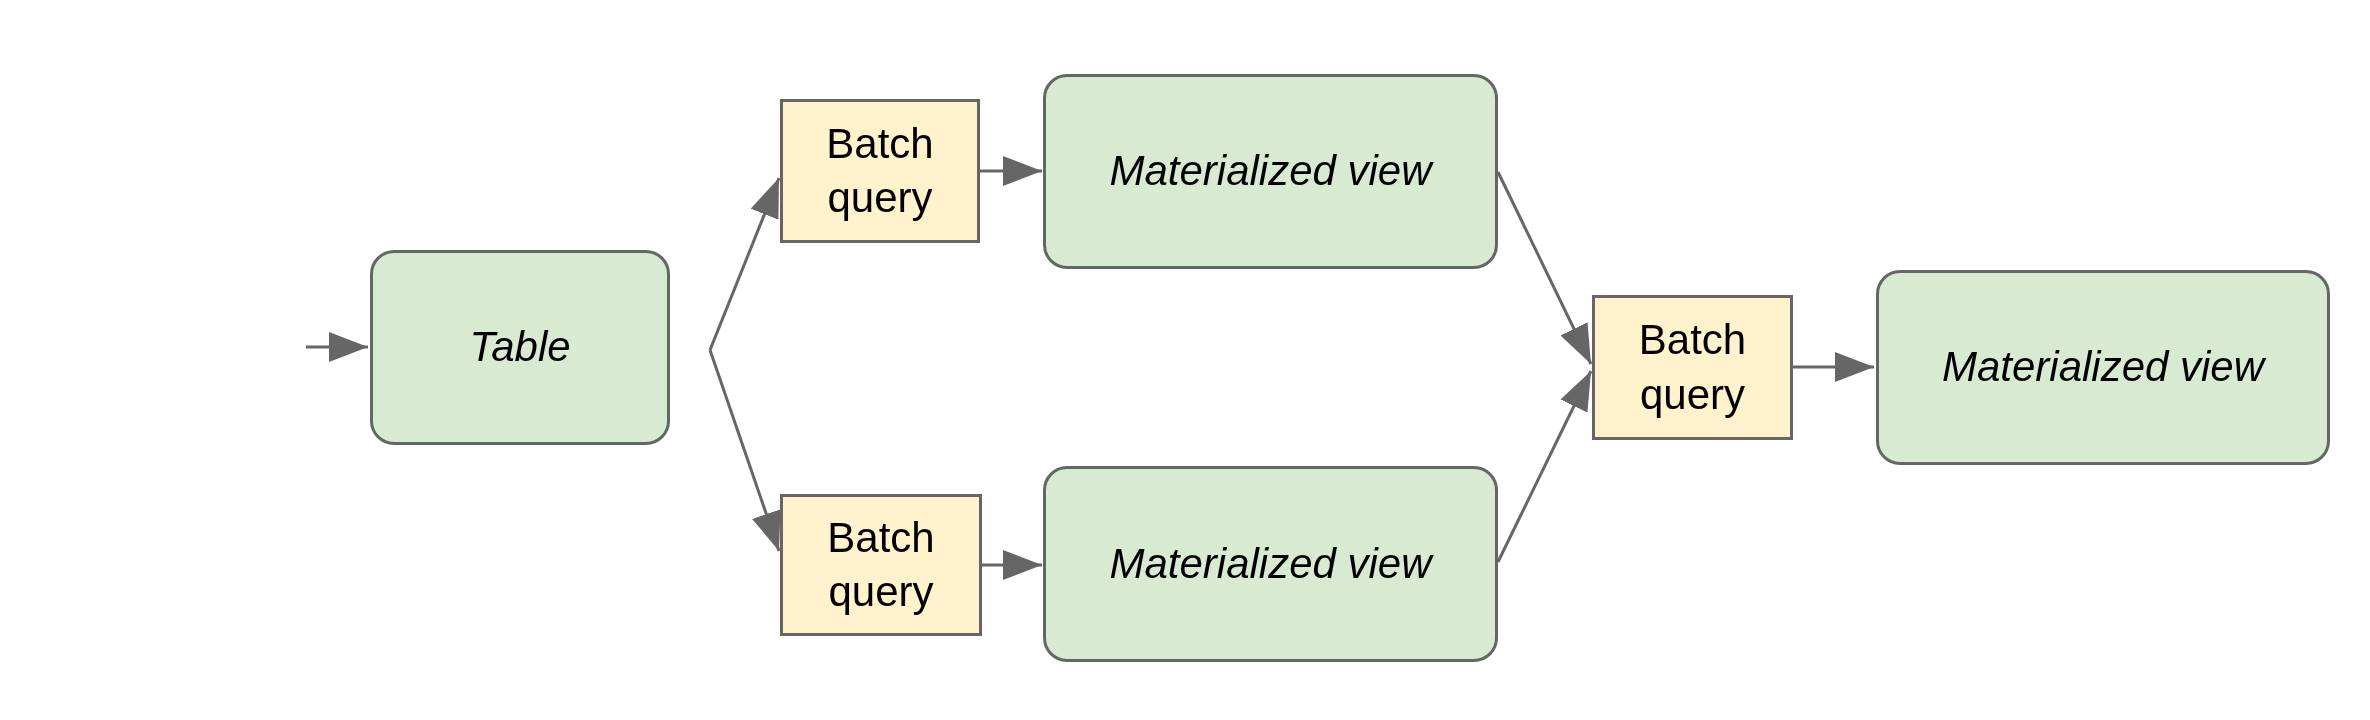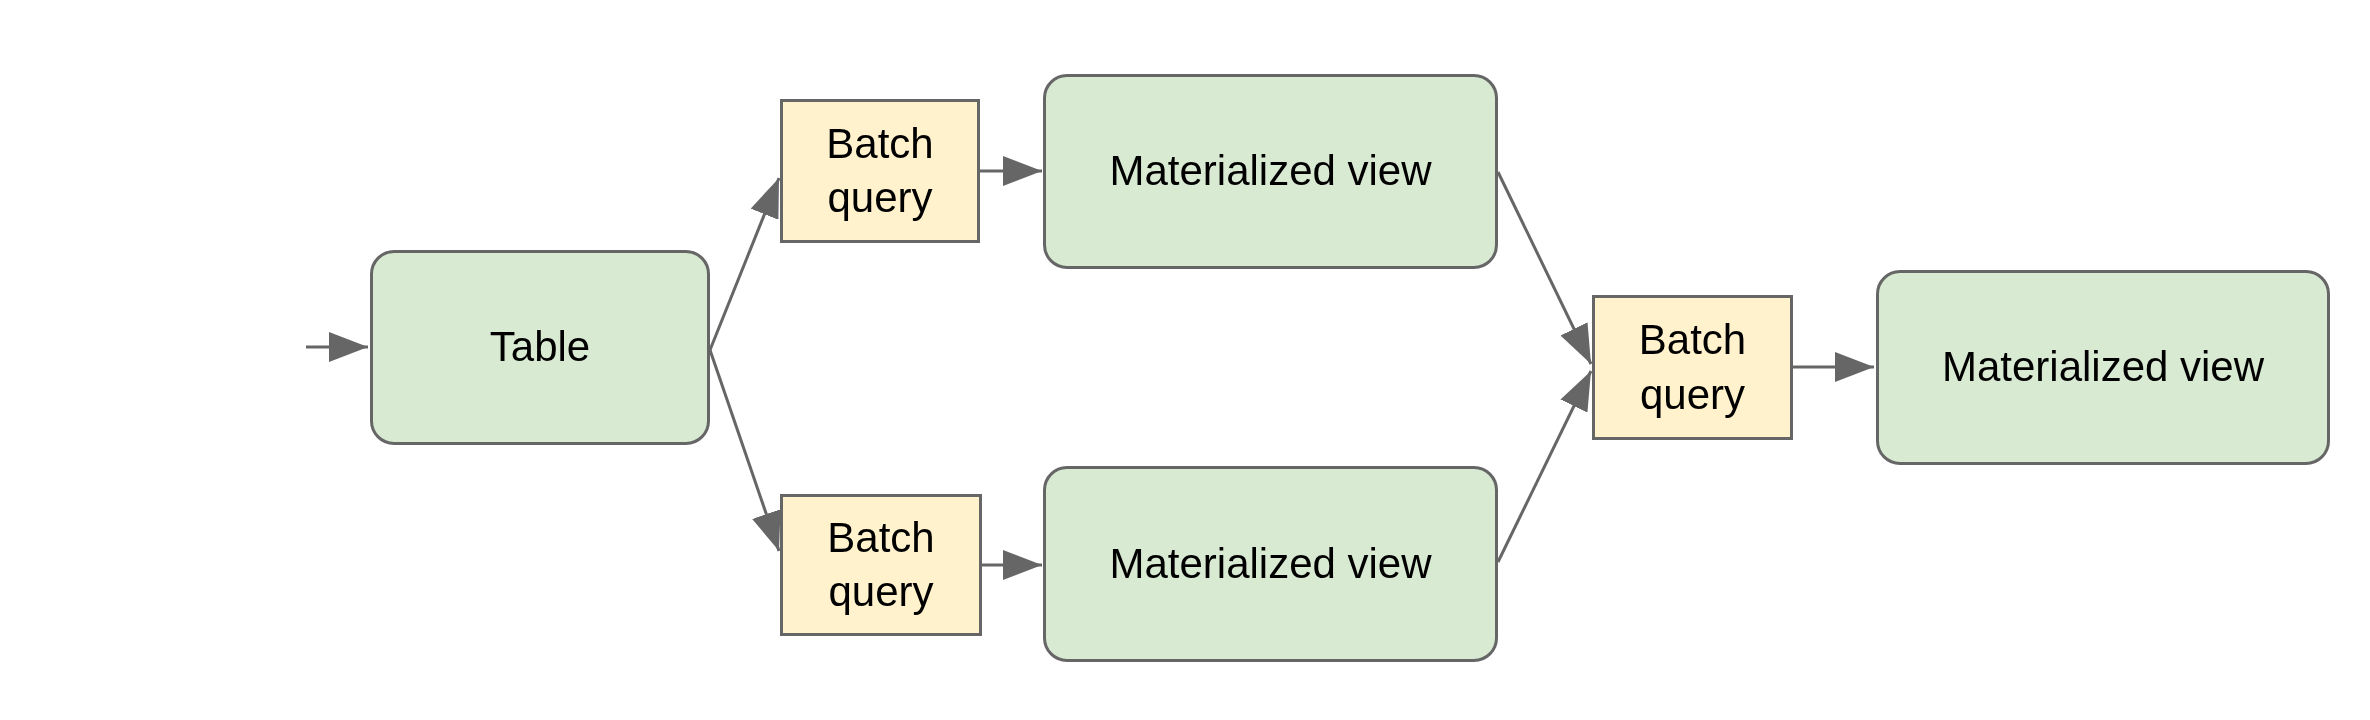--- a/index.html
+++ b/index.html
@@ -23,21 +23,21 @@
   .node{
     position:absolute;
     box-sizing:border-box;
     display:flex;align-items:center;justify-content:center;
     text-align:center;
     border:3px solid var(--border);
     color:var(--text);
     font-size:42px;line-height:1.29;
   }
   .node.query{background:var(--query-fill);}
-  .node.view{background:var(--table-fill);border-radius:24px;}
+  .node.view{background:var(--table-fill);border-radius:24px;font-style:italic;}
   .node span{display:block;padding:0 8px;}
 </style>
 </head>
 <body>
 
 <div class="canvas">
 
   <svg class="edges" viewBox="0 0 2370 720" xmlns="http://www.w3.org/2000/svg">
     <defs>
       <marker id="arrowhead" markerWidth="13" markerHeight="10" refX="13" refY="5" orient="auto" markerUnits="strokeWidth">
@@ -48,21 +48,21 @@
     <line class="edge" x1="710" y1="350" x2="779" y2="178" marker-end="url(#arrowhead)"></line>
     <line class="edge" x1="710" y1="350" x2="779" y2="551" marker-end="url(#arrowhead)"></line>
     <line class="edge" x1="980" y1="171" x2="1042" y2="171" marker-end="url(#arrowhead)"></line>
     <line class="edge" x1="982" y1="565" x2="1042" y2="565" marker-end="url(#arrowhead)"></line>
     <line class="edge" x1="1498" y1="172" x2="1591" y2="364" marker-end="url(#arrowhead)"></line>
     <line class="edge" x1="1498" y1="562" x2="1591" y2="371" marker-end="url(#arrowhead)"></line>
     <line class="edge" x1="1793" y1="367" x2="1874" y2="367" marker-end="url(#arrowhead)"></line>
   </svg>
 
 
-  <div class="node view" style="left:370px;top:250px;width:340px;height:195px">
+  <div class="node view" style="left:370px;top:250px;width:300px;height:195px">
     <span>Table</span>
   </div>
 
   <div class="node query" style="left:780px;top:99px;width:200px;height:144px">
     <span>Batch query</span>
   </div>
 
   <div class="node view" style="left:1043px;top:74px;width:455px;height:195px">
     <span>Materialized view</span>
   </div>

